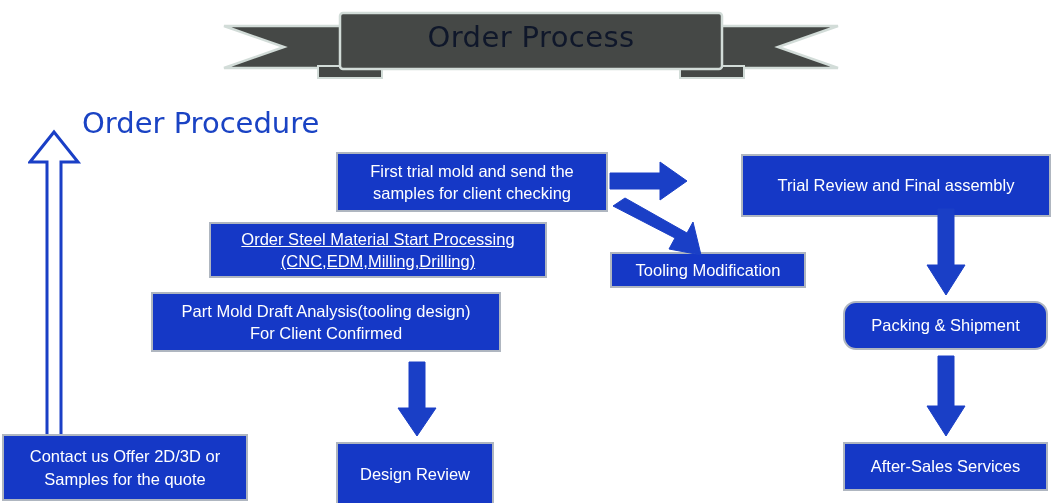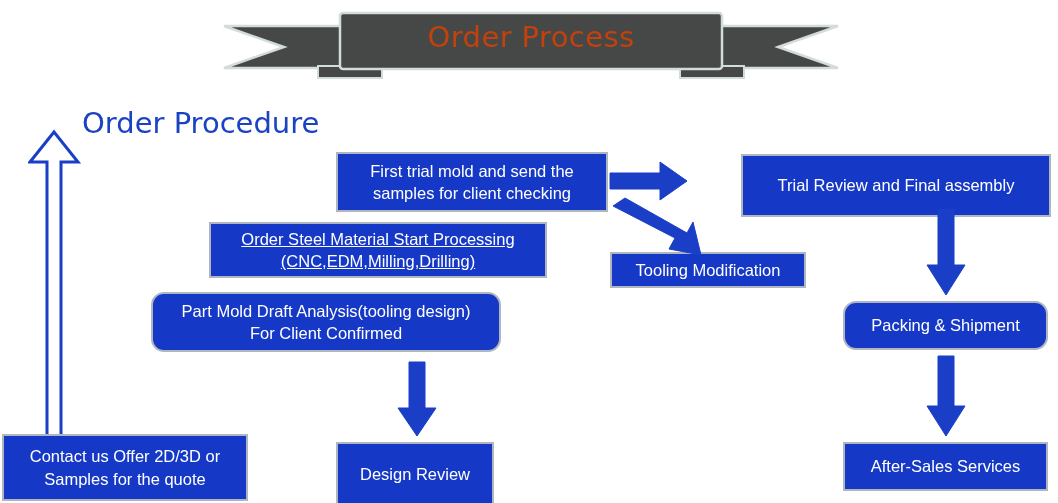--- a/index.html
+++ b/index.html
@@ -33,21 +33,21 @@
   }
   .ribbon-title {
     position: absolute;
     left: 0;
     top: 0;
     width: 618px;
     height: 62px;
     display: flex;
     align-items: center;
     justify-content: center;
-    color: #c2410c;
+    color: #0f172a;
     font-size: 29px;
     font-family: "DejaVu Sans", sans-serif;
     letter-spacing: 0.4px;
     white-space: nowrap;
     pointer-events: none;
   }
 
   
   .section-heading {
     position: absolute;
@@ -118,21 +118,21 @@
   <div class="hollow-arrow">
     <svg viewBox="0 0 54 312" xmlns="http://www.w3.org/2000/svg">
       <path d="M26,4 L50,34 L33,34 L33,308 L19,308 L19,34 L2,34 Z" fill="#FFFFFF" stroke="#1A3FC6" stroke-width="3" stroke-linejoin="miter"></path>
     </svg>
   </div>
 
   <div class="pbox" style="left:2px; top:434px; width:246px; height:67px;">Contact us Offer 2D/3D or
 Samples for the quote</div>
 
 
-  <div class="pbox" style="left:151px; top:292px; width:350px; height:60px;border-radius:13px;">Part Mold Draft Analysis(tooling design)
+  <div class="pbox" style="left:151px; top:292px; width:350px; height:60px;">Part Mold Draft Analysis(tooling design)
 For Client Confirmed</div>
 
   <div class="pbox" style="left:209px; top:222px; width:338px; height:56px;text-decoration:underline;">Order Steel Material Start Processing
 (CNC,EDM,Milling,Drilling)</div>
 
   <div class="pbox" style="left:336px; top:152px; width:272px; height:60px;">First trial mold and send the
 samples for client checking</div>
 
   <div class="pbox" style="left:336px; top:442px; width:158px; height:64px;">Design Review</div>
 

